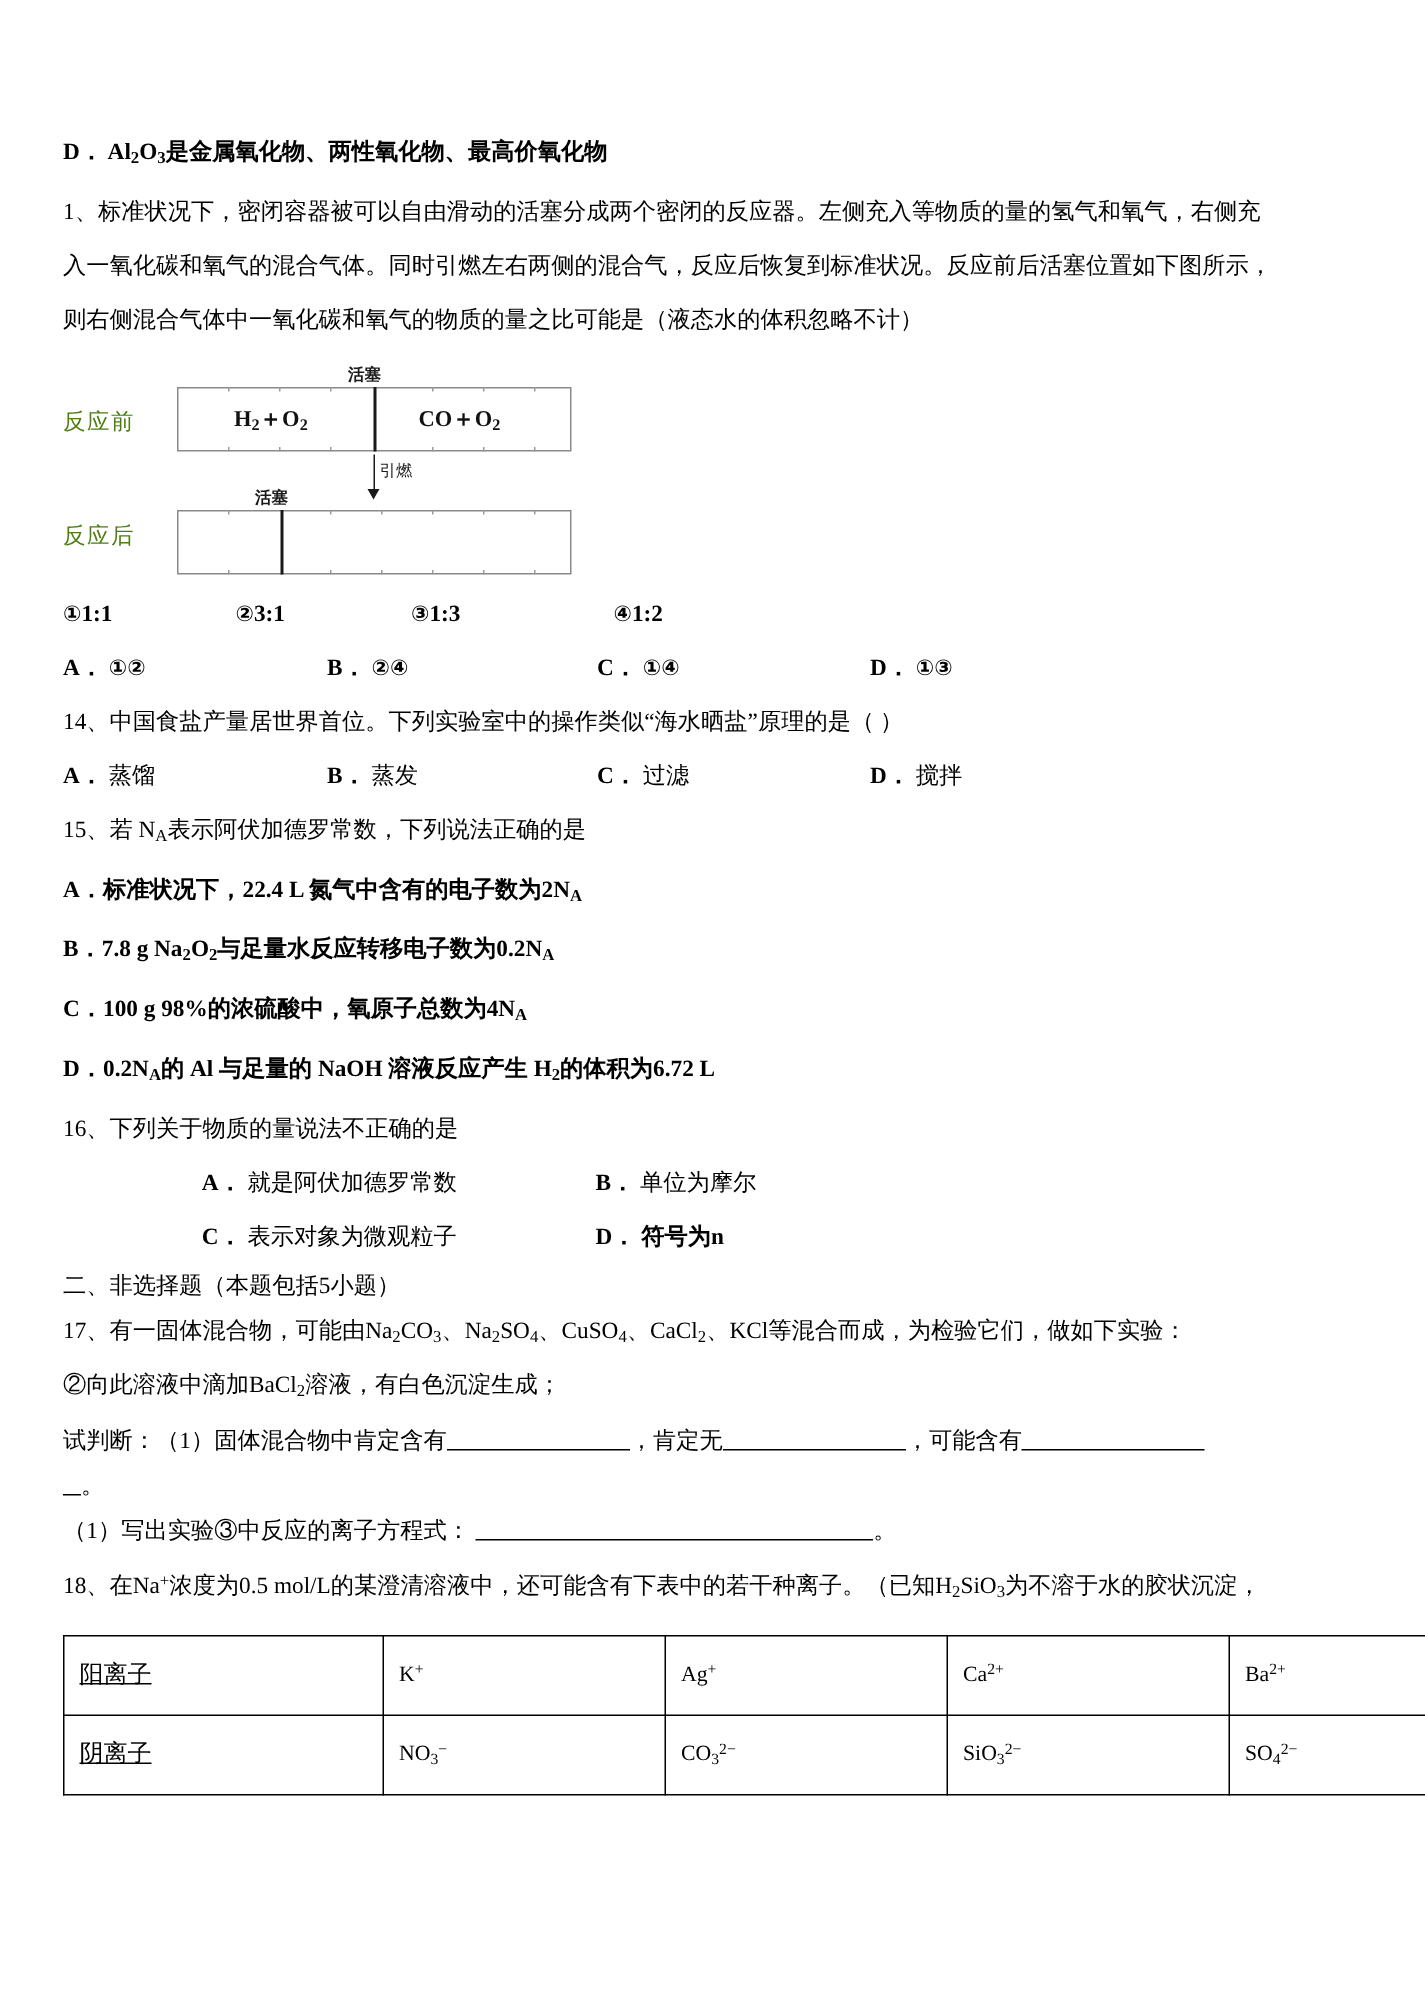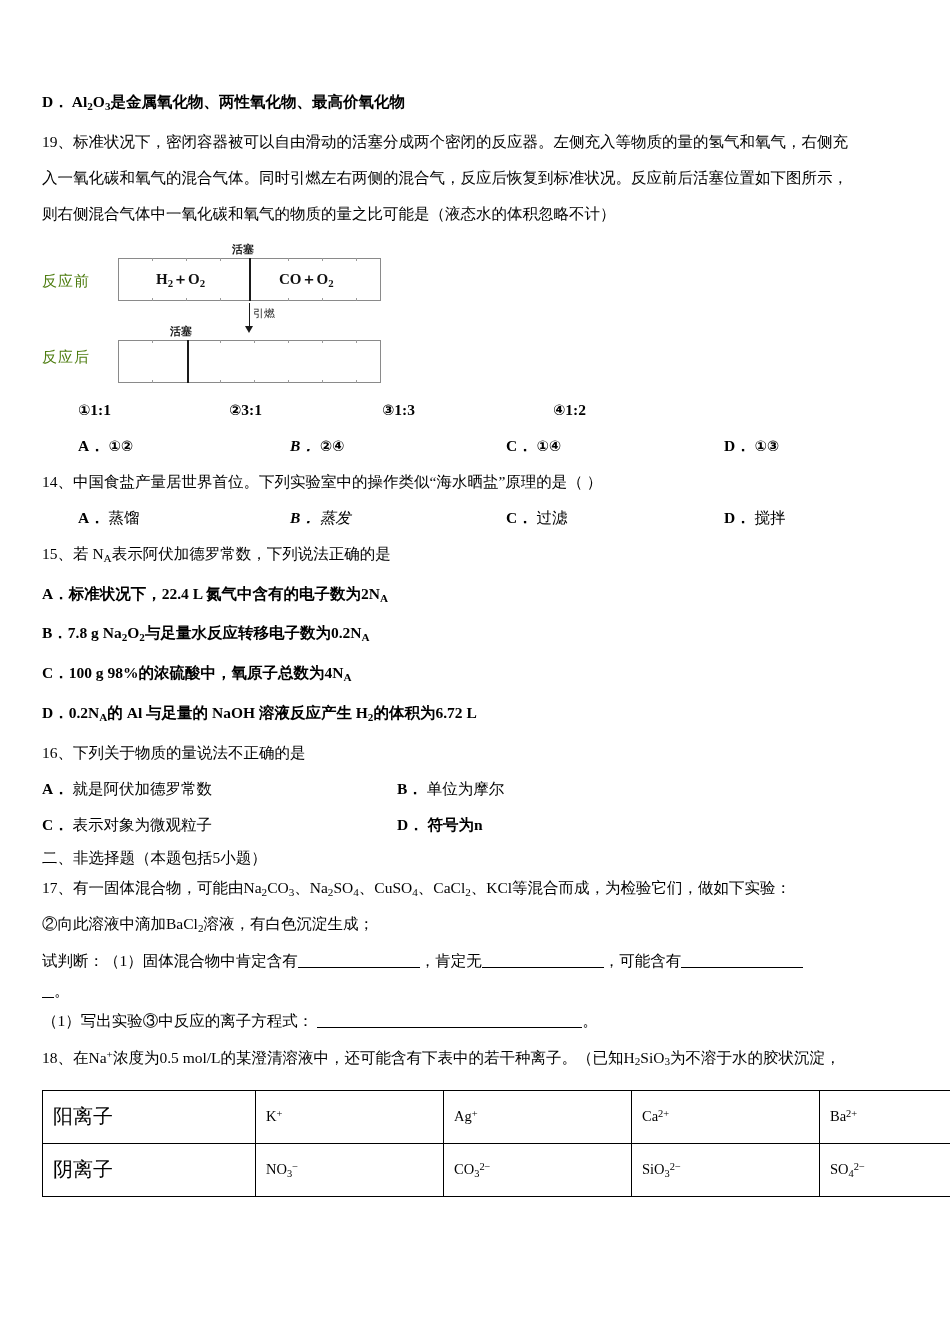--- a/index.html
+++ b/index.html
@@ -43,31 +43,31 @@
     margin: 0;
     text-align: justify;
   }
 
   
   .opts {
     display: flex;
     font-size: 15.5px;
     line-height: 36px;
   }
-  .opts > div { flex: 0 0 auto; margin-left: 36px; }
+  .opts > div { flex: 0 0 auto; }
   .opt-w1 { width: 176px; }
-  .opt-w2 { width: 180px; font-style: italic; }
+  .opt-w2 { width: 180px; }
   .opt-w3 { width: 182px; }
 
   .opts2 {
     display: flex;
     font-size: 15.5px;
     line-height: 36px;
   }
-  .opts2 > div:first-child { width: 355px; }
+  .opts2 > div:first-child { width: 355px; text-align: center; }
 
   sub { font-size: 0.72em; vertical-align: -0.25em; }
   sup { font-size: 0.72em; vertical-align: 0.42em; }
 
   .circ { font-family: "DejaVu Sans", sans-serif; font-size: 14.5px; }
 
   
   .figure {
     position: relative;
     width: 420px;
@@ -153,36 +153,36 @@
     table-layout: fixed;
   }
   table.ions td {
     border: 1.2px solid #000;
     height: 44px;
     padding: 4px 10px;
     font-size: 14.5px;
     vertical-align: middle;
     font-family: "Liberation Serif", serif;
   }
-  table.ions td.lbl { width: 192px; font-size: 20px; }
+  table.ions td.lbl { width: 192px; font-size: 16px; text-decoration: underline; }
   table.ions td.c { width: 167px; }
 </style>
 </head>
 <body>
 
 <div class="page">
   <div class="content">
 
     <div class="para bold">
       <span>D．</span>
       <span>Al<sub>2</sub>O<sub>3</sub>是金属氧化物、两性氧化物、最高价氧化物</span>
     </div>
 
     <div class="qblock">
-      <div class="stem">19、标准状况下，密闭容器被可以自由滑动的活塞分成两个密闭的反应器。左侧充入等物质的量的氢气和氧气，右侧充</div>
+      <div class="stem">1、标准状况下，密闭容器被可以自由滑动的活塞分成两个密闭的反应器。左侧充入等物质的量的氢气和氧气，右侧充</div>
       <div class="stem">入一氧化碳和氧气的混合气体。同时引燃左右两侧的混合气，反应后恢复到标准状况。反应前后活塞位置如下图所示，</div>
       <div class="stem">则右侧混合气体中一氧化碳和氧气的物质的量之比可能是（液态水的体积忽略不计）</div>
 
       <div class="figure">
         <div class="fig-label" style="left:0px; top:32px;">反应前</div>
         <div class="fig-label" style="left:0px; top:108px;">反应后</div>
 
         <div class="fig-box" style="left:76px; top:18px; width:263px; height:43px;"></div>
         <div class="tick" style="left:110px; top:18px;"></div>
         <div class="tick" style="left:144px; top:18px;"></div>

